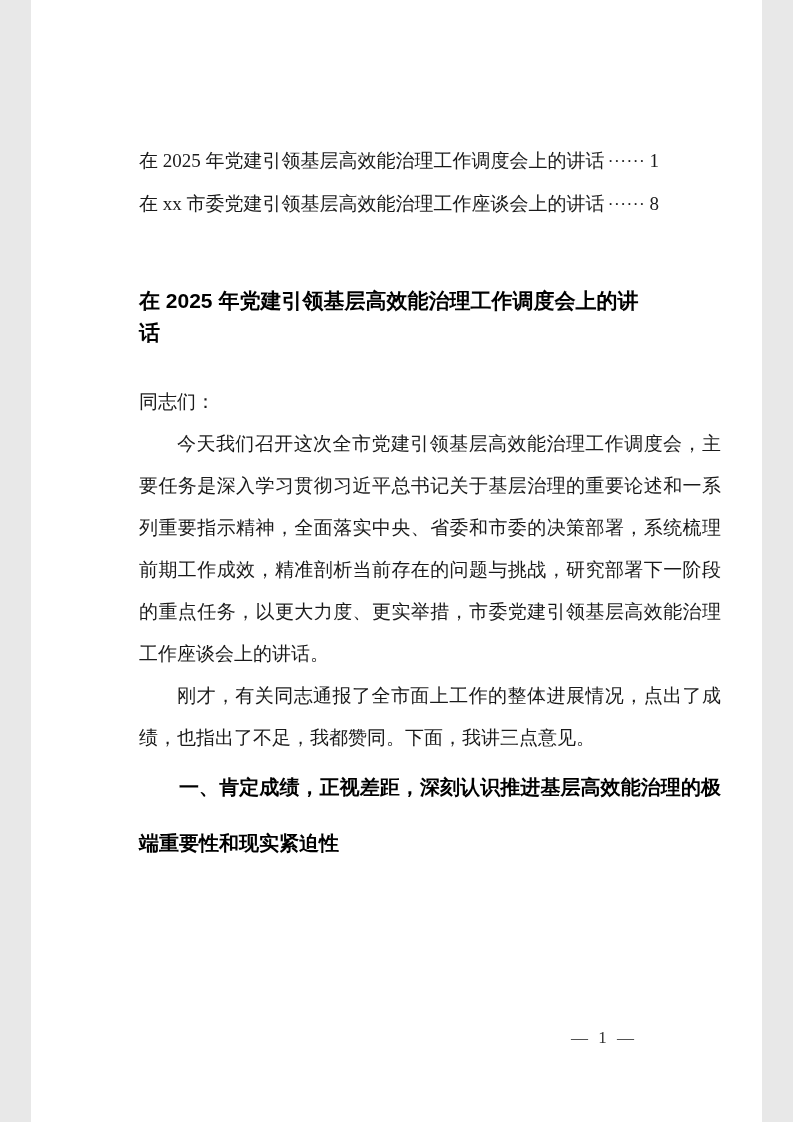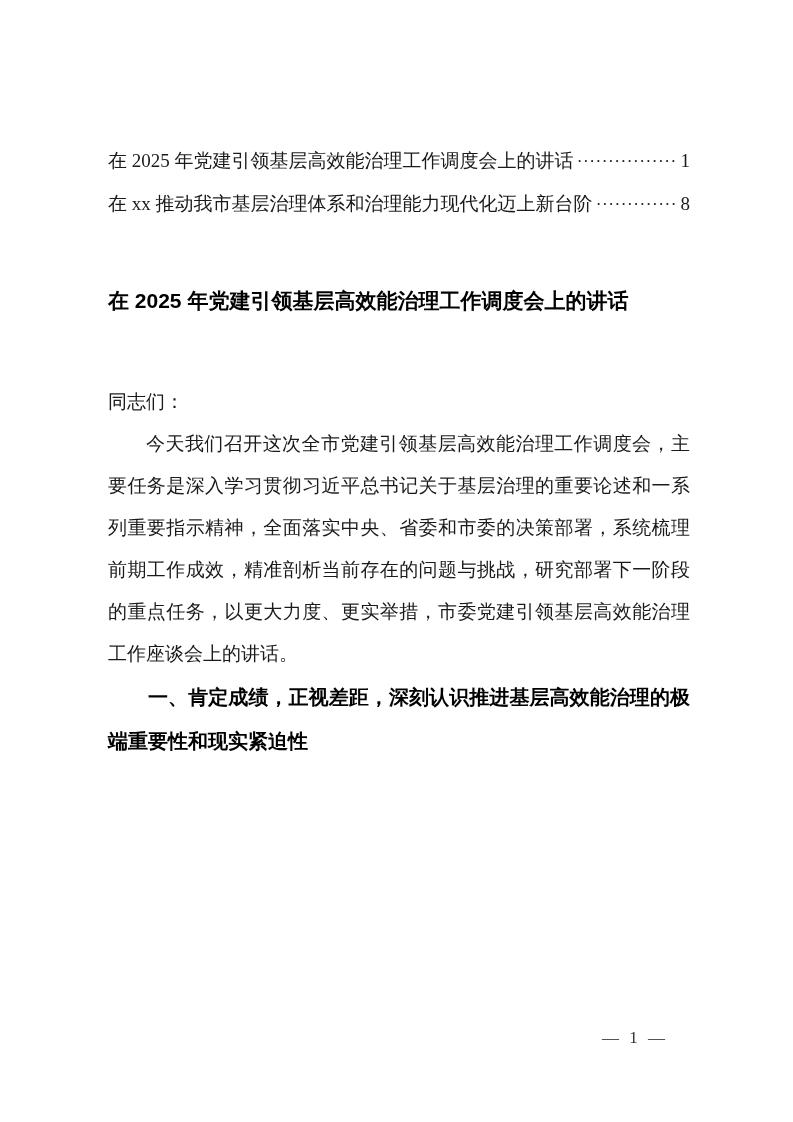--- a/index.html
+++ b/index.html
@@ -1,19 +1,19 @@
 <!DOCTYPE html>
 <html lang="zh"><head>
 <meta charset="utf-8">
 <style>
   * { margin: 0; padding: 0; box-sizing: border-box; }
   html, body { background: #e8e8e8; }
   .page {
     position: relative;
-    width: 793px;
+    width: 731px;
     height: 1122px;
     margin: 0 auto;
     background: #ffffff;
     overflow: hidden;
     font-family: "Liberation Serif", "DejaVu Serif", serif;
     color: #1a1a1a;
   }
   
   .toc {
     position: absolute;
@@ -70,21 +70,21 @@
     text-align: justify;
     text-justify: inter-ideograph;
     color: #1a1a1a;
   }
   .doc-body p { text-indent: 2em; margin: 0; }
   .doc-body p.salutation { text-indent: 0; }
   .doc-body h2 {
     font-family: "Liberation Sans", "DejaVu Sans", sans-serif;
     font-weight: 700;
     font-size: 20px;
-    line-height: 44px;
+    line-height: 56px;
     text-indent: 2em;
     margin: 0;
     color: #000000;
     text-align: justify;
   }
   
   .page-number {
     position: absolute;
     top: 1028px;
     right: 125px;
@@ -99,29 +99,30 @@
 
 <div class="page">
 
   <div class="toc">
     <div class="toc-row">
       <span class="toc-title">在 2025 年党建引领基层高效能治理工作调度会上的讲话</span>
       <span class="toc-leader"></span>
       <span class="toc-page">1</span>
     </div>
     <div class="toc-row">
-      <span class="toc-title">在 xx 推动我市基层治理体系和治理能力现代化迈上新台阶</span>
+      <span class="toc-title">在 xx 市委党建引领基层高效能治理工作座谈会上的讲话</span>
       <span class="toc-leader"></span>
       <span class="toc-page">8</span>
     </div>
   </div>
 
   <h1 class="doc-title">在 2025 年党建引领基层高效能治理工作调度会上的讲话</h1>
 
   <div class="doc-body">
     <p class="salutation">同志们：</p>
     <p>今天我们召开这次全市党建引领基层高效能治理工作调度会，主要任务是深入学习贯彻习近平总书记关于基层治理的重要论述和一系列重要指示精神，全面落实中央、省委和市委的决策部署，系统梳理前期工作成效，精准剖析当前存在的问题与挑战，研究部署下一阶段的重点任务，以更大力度、更实举措，市委党建引领基层高效能治理工作座谈会上的讲话。</p>
+    <p>刚才，有关同志通报了全市面上工作的整体进展情况，点出了成绩，也指出了不足，我都赞同。下面，我讲三点意见。</p>
     <h2>一、肯定成绩，正视差距，深刻认识推进基层高效能治理的极端重要性和现实紧迫性</h2>
   </div>
 
   <div class="page-number">— 1 —</div>
 
 </div>
 
 </body></html>

